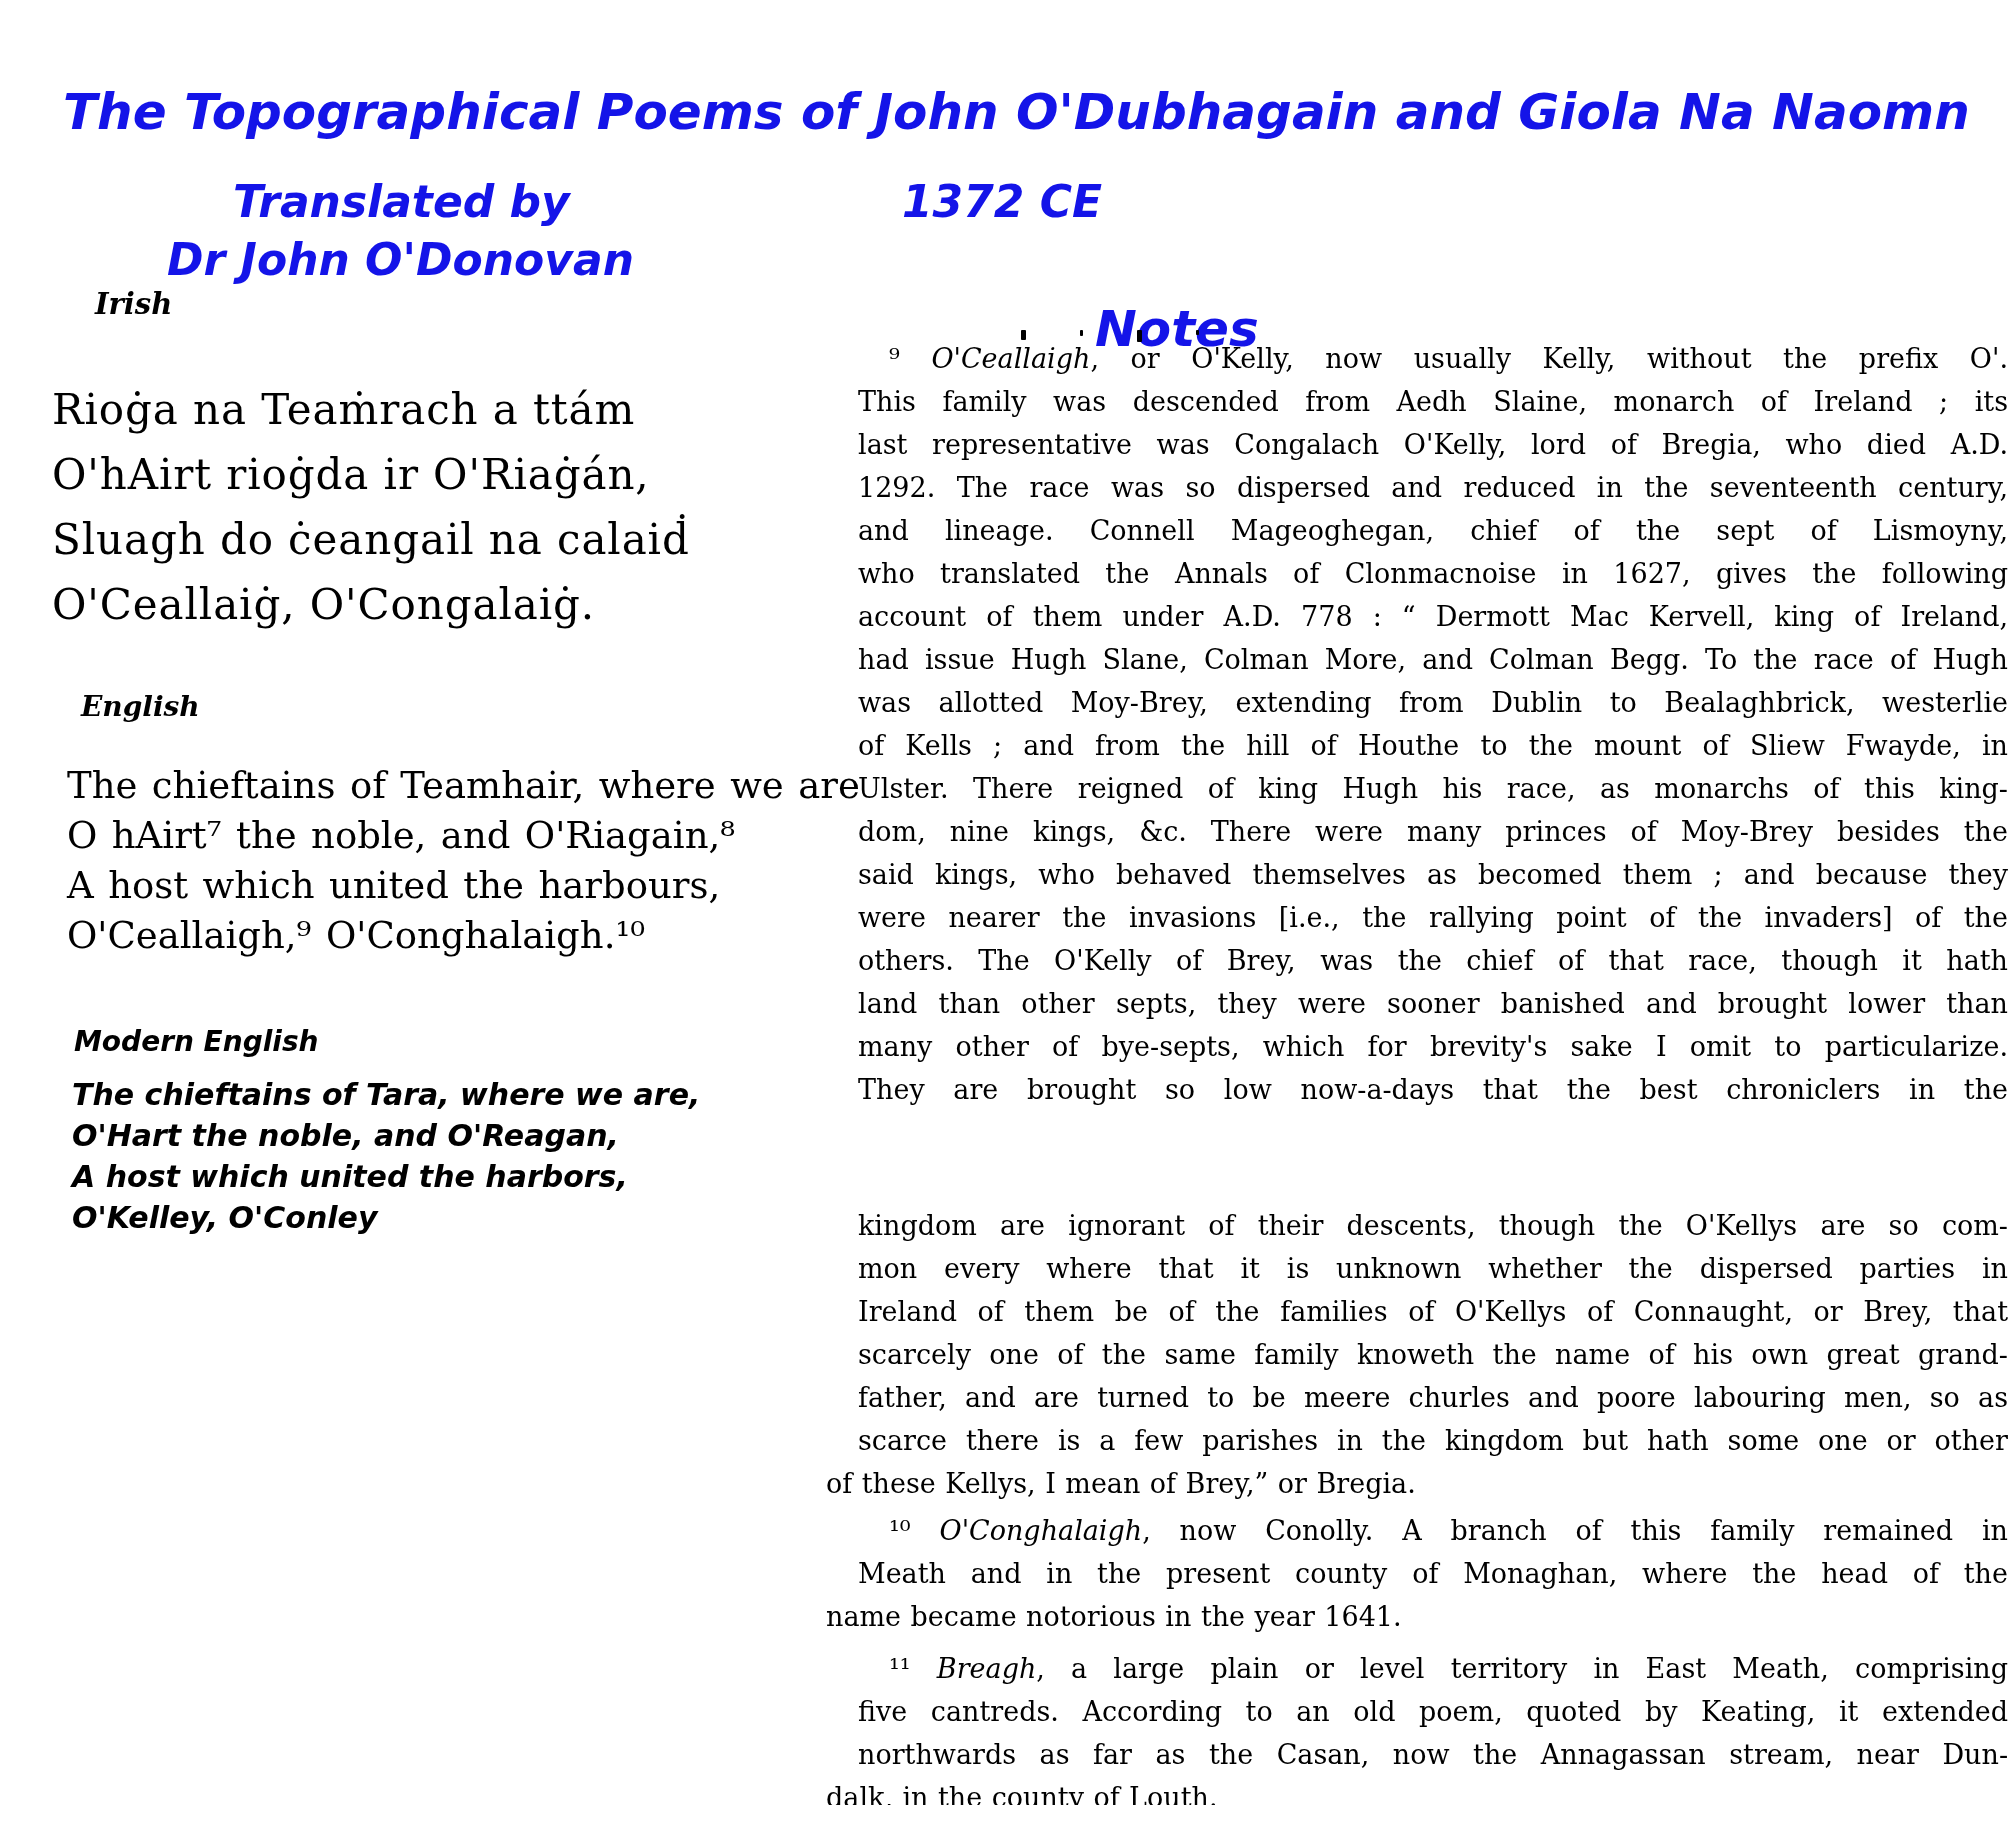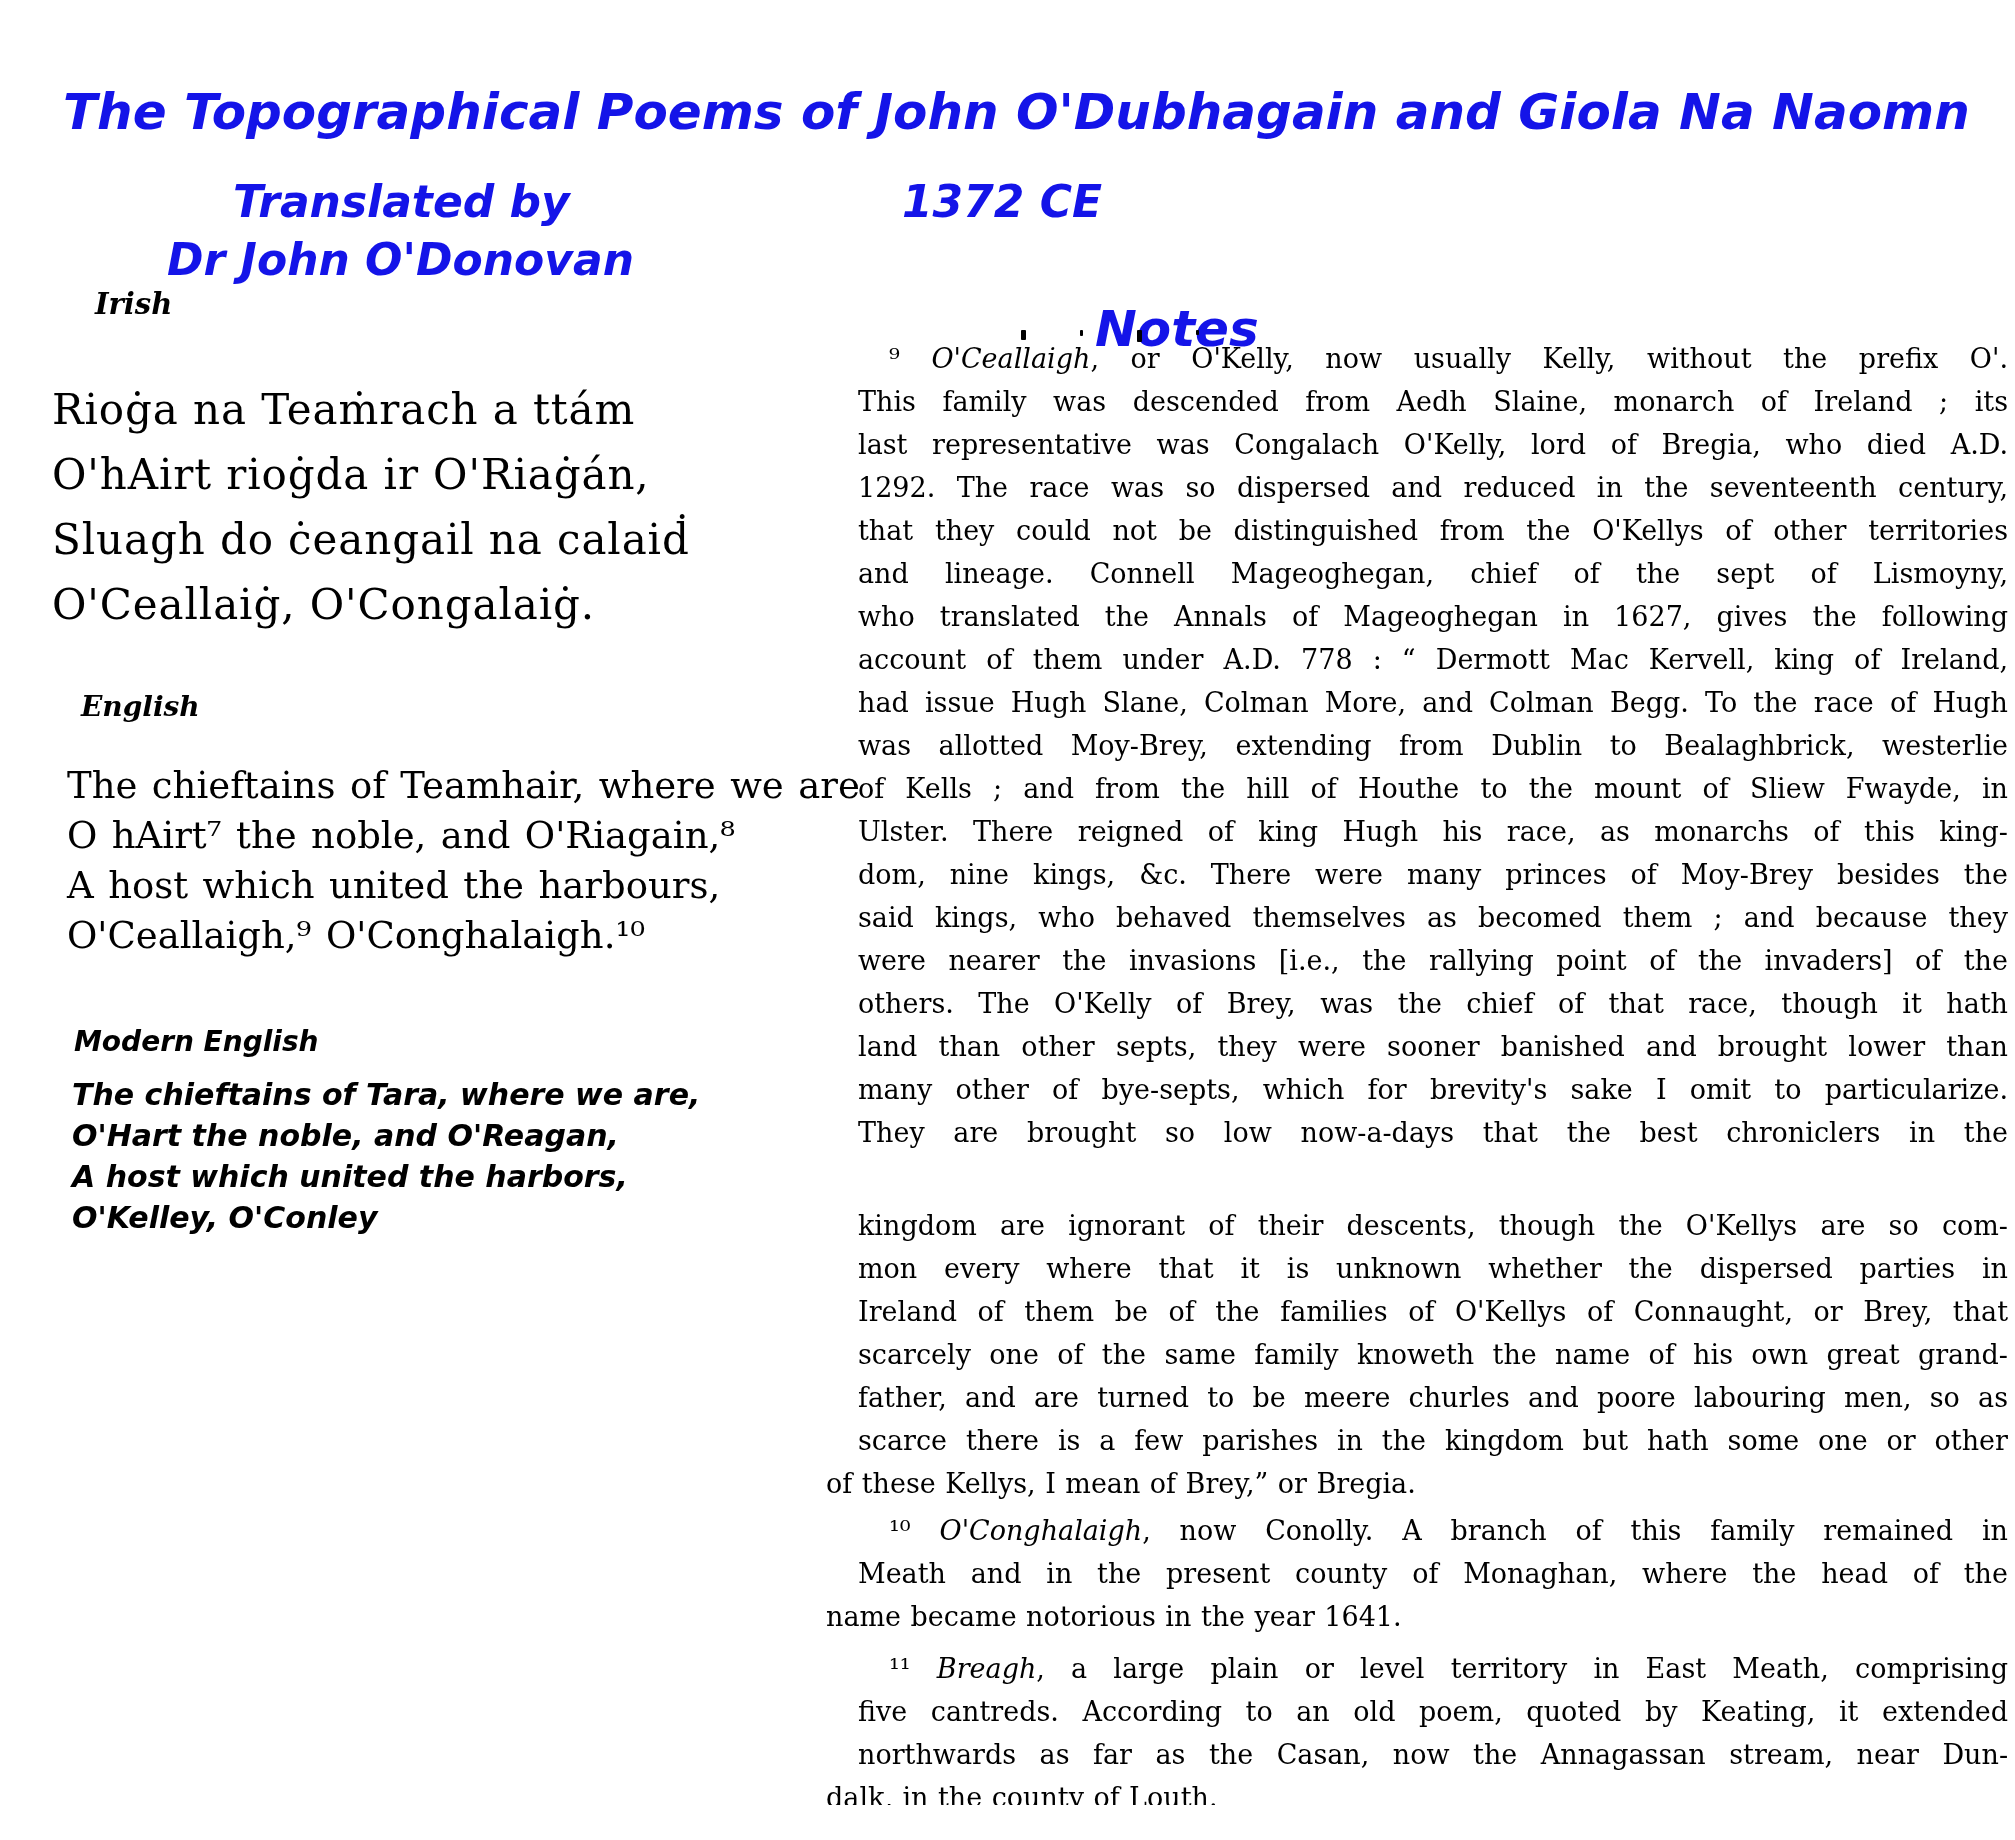--- a/index.html
+++ b/index.html
@@ -84,23 +84,22 @@
       <span></span>
       <span></span>
       <span></span>
   </div>
 
   <div class="nblock scan nb1">
       <div class="nline just ind">⁹ <i>O'Ceallaigh</i>, or O'Kelly, now usually Kelly, without the prefix O'.</div>
       <div class="nline just">This family was descended from Aedh Slaine, monarch of Ireland ; its</div>
       <div class="nline just">last representative was Congalach O'Kelly, lord of Bregia, who died A.D.</div>
       <div class="nline just">1292. The race was so dispersed and reduced in the seventeenth century,</div>
-      <div class="nline just">that they could not be distinguished from the O'Kellys of other territories</div>
       <div class="nline just">and lineage. Connell Mageoghegan, chief of the sept of Lismoyny,</div>
-      <div class="nline just">who translated the Annals of Mageoghegan in 1627, gives the following</div>
+      <div class="nline just">who translated the Annals of Clonmacnoise in 1627, gives the following</div>
       <div class="nline just">account of them under A.D. 778 : “ Dermott Mac Kervell, king of Ireland,</div>
       <div class="nline just">had issue Hugh Slane, Colman More, and Colman Begg. To the race of Hugh</div>
       <div class="nline just">was allotted Moy-Brey, extending from Dublin to Bealaghbrick, westerlie</div>
       <div class="nline just">of Kells ; and from the hill of Houthe to the mount of Sliew Fwayde, in</div>
       <div class="nline just">Ulster. There reigned of king Hugh his race, as monarchs of this king-</div>
       <div class="nline just">dom, nine kings, &amp;c. There were many princes of Moy-Brey besides the</div>
       <div class="nline just">said kings, who behaved themselves as becomed them ; and because they</div>
       <div class="nline just">were nearer the invasions [i.e., the rallying point of the invaders] of the</div>
       <div class="nline just">others. The O'Kelly of Brey, was the chief of that race, though it hath</div>
       <div class="nline just">land than other septs, they were sooner banished and brought lower than</div>

